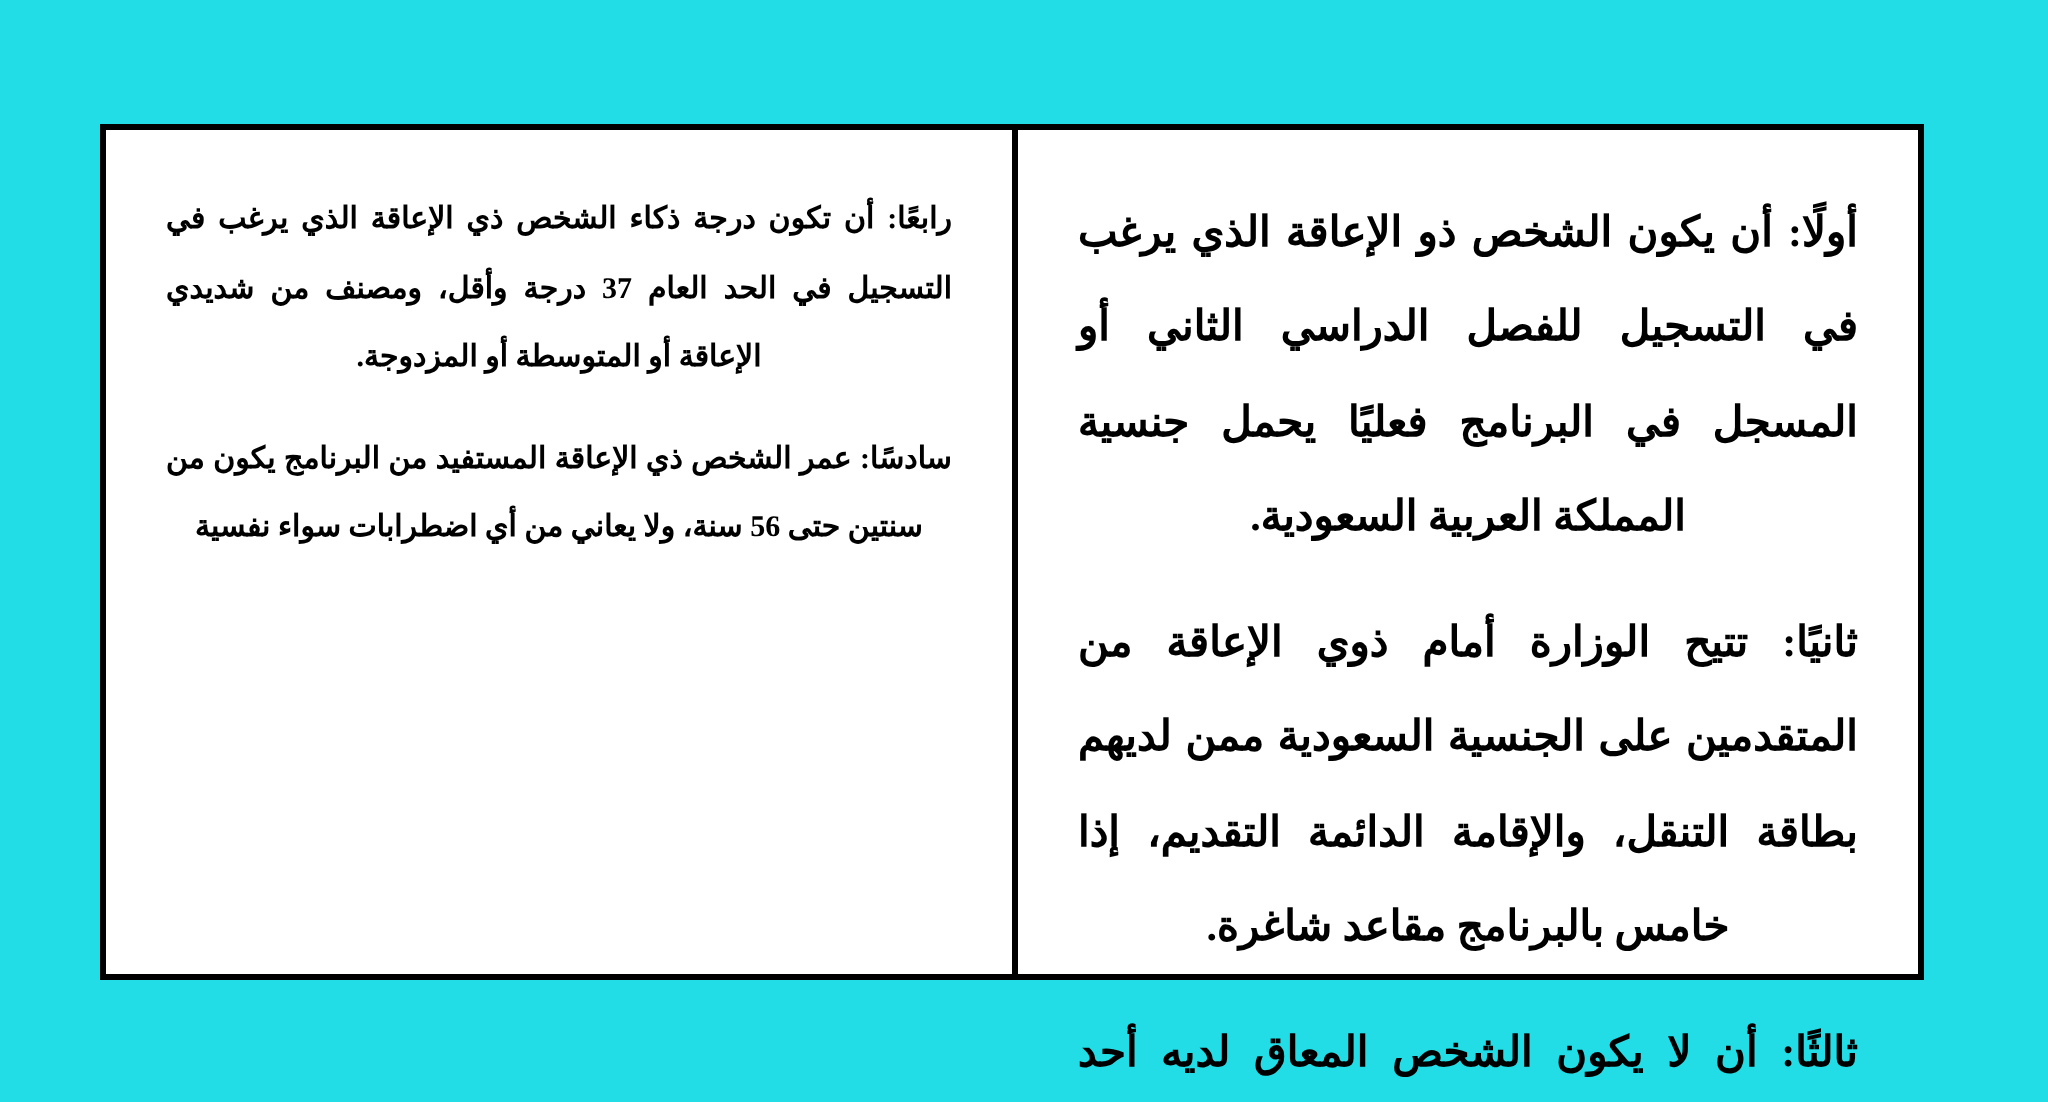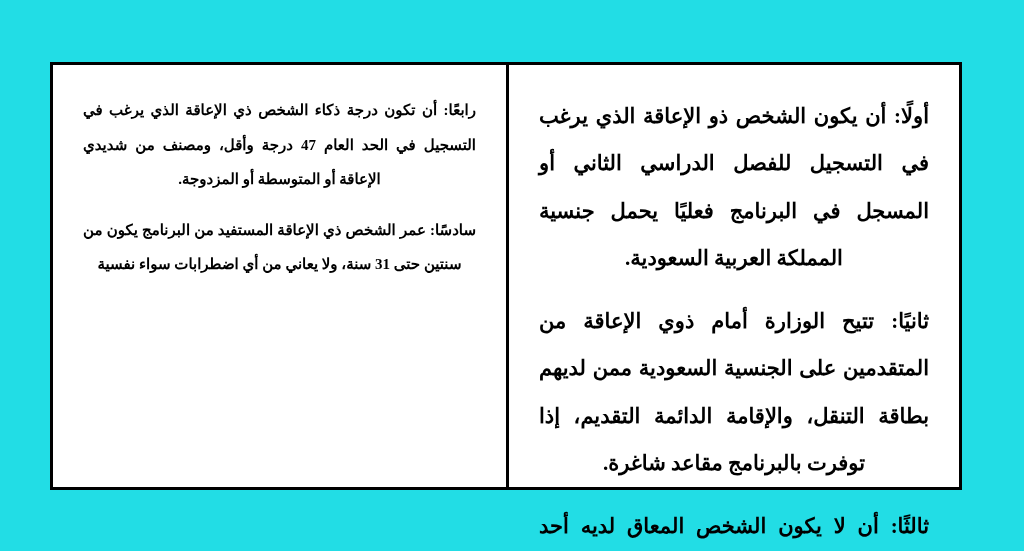--- a/index.html
+++ b/index.html
@@ -62,23 +62,23 @@
   }
 </style>
 </head>
 <body>
 
 <div class="page">
   <div class="doc-frame">
 
     <div class="col col-right">
       <p class="para">أولًا: أن يكون الشخص ذو الإعاقة الذي يرغب في التسجيل للفصل الدراسي الثاني أو المسجل في البرنامج فعليًا يحمل جنسية المملكة العربية السعودية.</p>
-      <p class="para">ثانيًا: تتيح الوزارة أمام ذوي الإعاقة من المتقدمين على الجنسية السعودية ممن لديهم بطاقة التنقل، والإقامة الدائمة التقديم، إذا توفرت بالبرنامج مقاعد شاغرة.</p>
+      <p class="para">ثانيًا: تتيح الوزارة أمام ذوي الإعاقة من المتقدمين على الجنسية السعودية ممن لديهم بطاقة التنقل، والإقامة الدائمة التقديم، إذا خامس بالبرنامج مقاعد شاغرة.</p>
       <p class="para">ثالثًا: أن لا يكون الشخص المعاق لديه أحد الأمراض السارية أو المعدية.</p>
     </div>
 
     <div class="col col-left">
-      <p class="para">رابعًا: أن تكون درجة ذكاء الشخص ذي الإعاقة الذي يرغب في التسجيل في الحد العام 47 درجة وأقل، ومصنف من شديدي الإعاقة أو المتوسطة أو المزدوجة.</p>
-      <p class="para">سادسًا: عمر الشخص ذي الإعاقة المستفيد من البرنامج يكون من سنتين حتى 31 سنة، ولا يعاني من أي اضطرابات سواء نفسية</p>
+      <p class="para">رابعًا: أن تكون درجة ذكاء الشخص ذي الإعاقة الذي يرغب في التسجيل في الحد العام 37 درجة وأقل، ومصنف من شديدي الإعاقة أو المتوسطة أو المزدوجة.</p>
+      <p class="para">سادسًا: عمر الشخص ذي الإعاقة المستفيد من البرنامج يكون من سنتين حتى 56 سنة، ولا يعاني من أي اضطرابات سواء نفسية</p>
     </div>
 
   </div>
 </div>
 
 </body></html>

